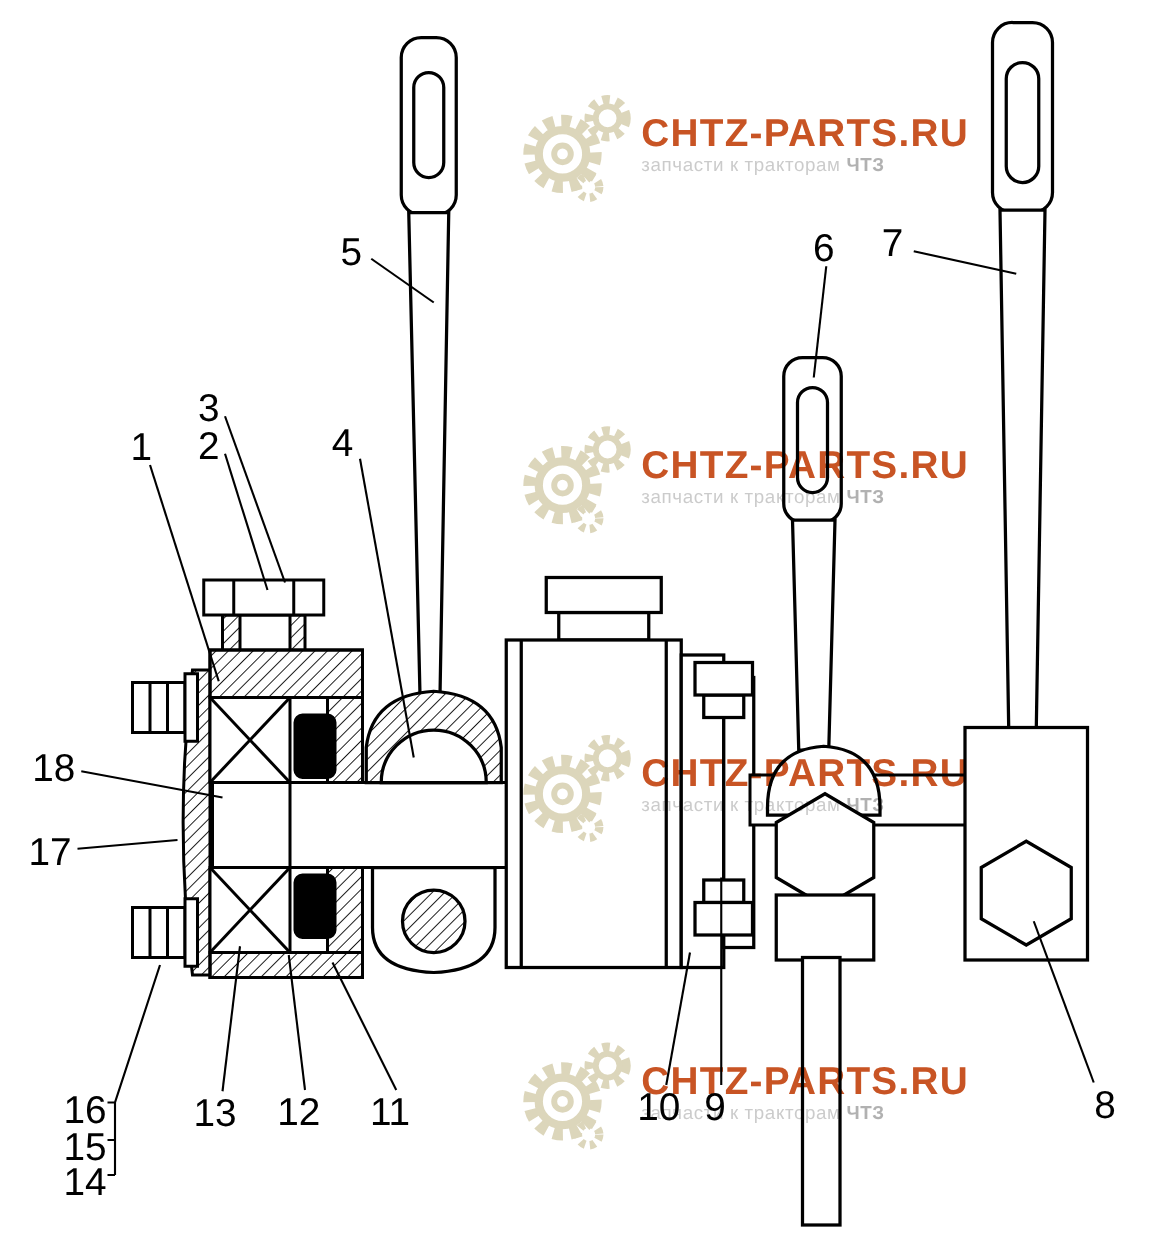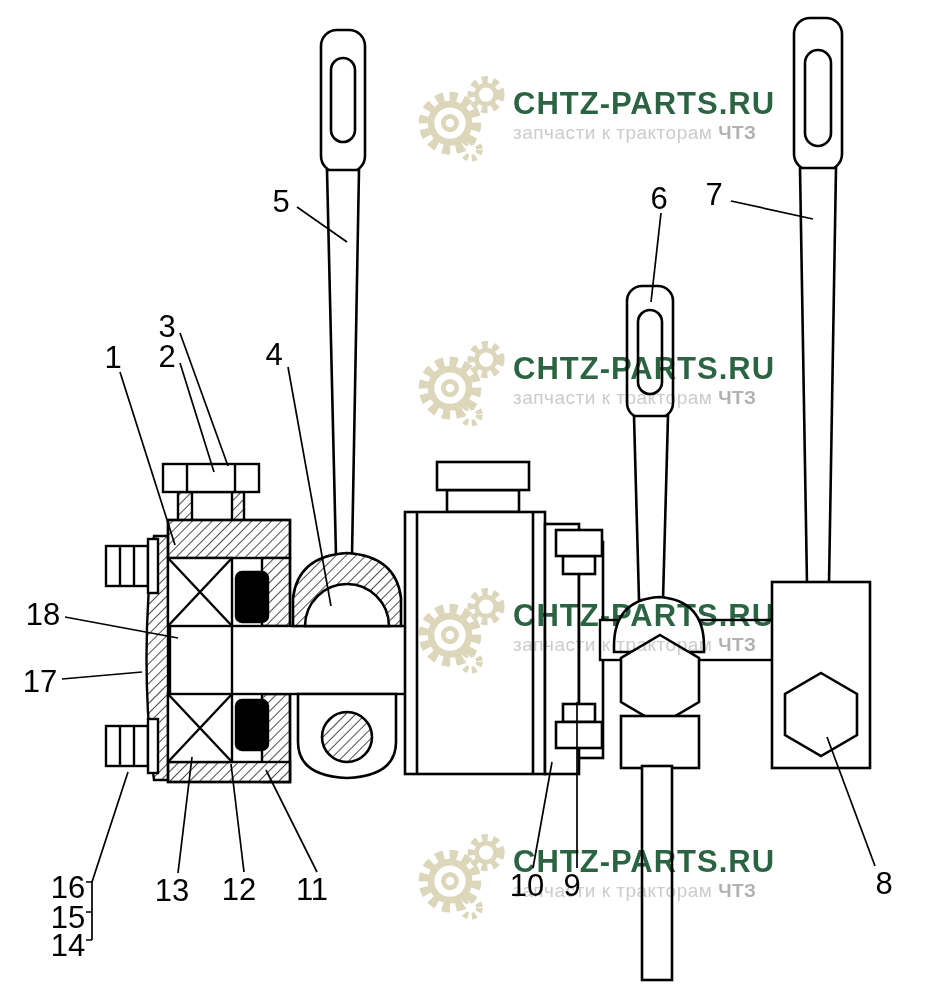--- a/index.html
+++ b/index.html
@@ -4,22 +4,22 @@
 <style>
   html,body{margin:0;padding:0;background:#ffffff;}
   #stage{position:relative;width:926px;height:1000px;background:#ffffff;overflow:hidden;
          font-family:"Liberation Sans",sans-serif;}
   #drawing{position:absolute;left:0;top:0;z-index:1;}
   .callout{font-family:"Liberation Sans",sans-serif;font-size:31px;fill:#000;}
   .wm{position:absolute;left:412px;display:flex;align-items:center;gap:6px;
       z-index:2;mix-blend-mode:multiply;opacity:.9;pointer-events:none;}
   .wm1{top:68px;} .wm2{top:333px;} .wm3{top:580px;} .wm4{top:826px;}
   .wm-text{display:flex;flex-direction:column;}
-  .wm-brand{font-size:31px;font-weight:bold;letter-spacing:1px;color:#14532d;line-height:1.1;}
-  .wm-tagline{font-size:19px;color:#c6c6c6;letter-spacing:.5px;}
+  .wm-brand{font-size:31px;font-weight:bold;letter-spacing:1px;color:#c2410c;line-height:1.1;}
+  .wm-tagline{font-size:15px;color:#c6c6c6;letter-spacing:.5px;}
   .wm-tagline b{color:#a9a9a9;font-weight:bold;}
 </style>
 </head>
 <body>
 
 <div id="stage">
 
   <svg id="drawing" width="926" height="1000" viewBox="0 0 926 1000">
     <defs>
       <pattern id="hatch" patternUnits="userSpaceOnUse" width="7" height="7" patternTransform="rotate(45)">

